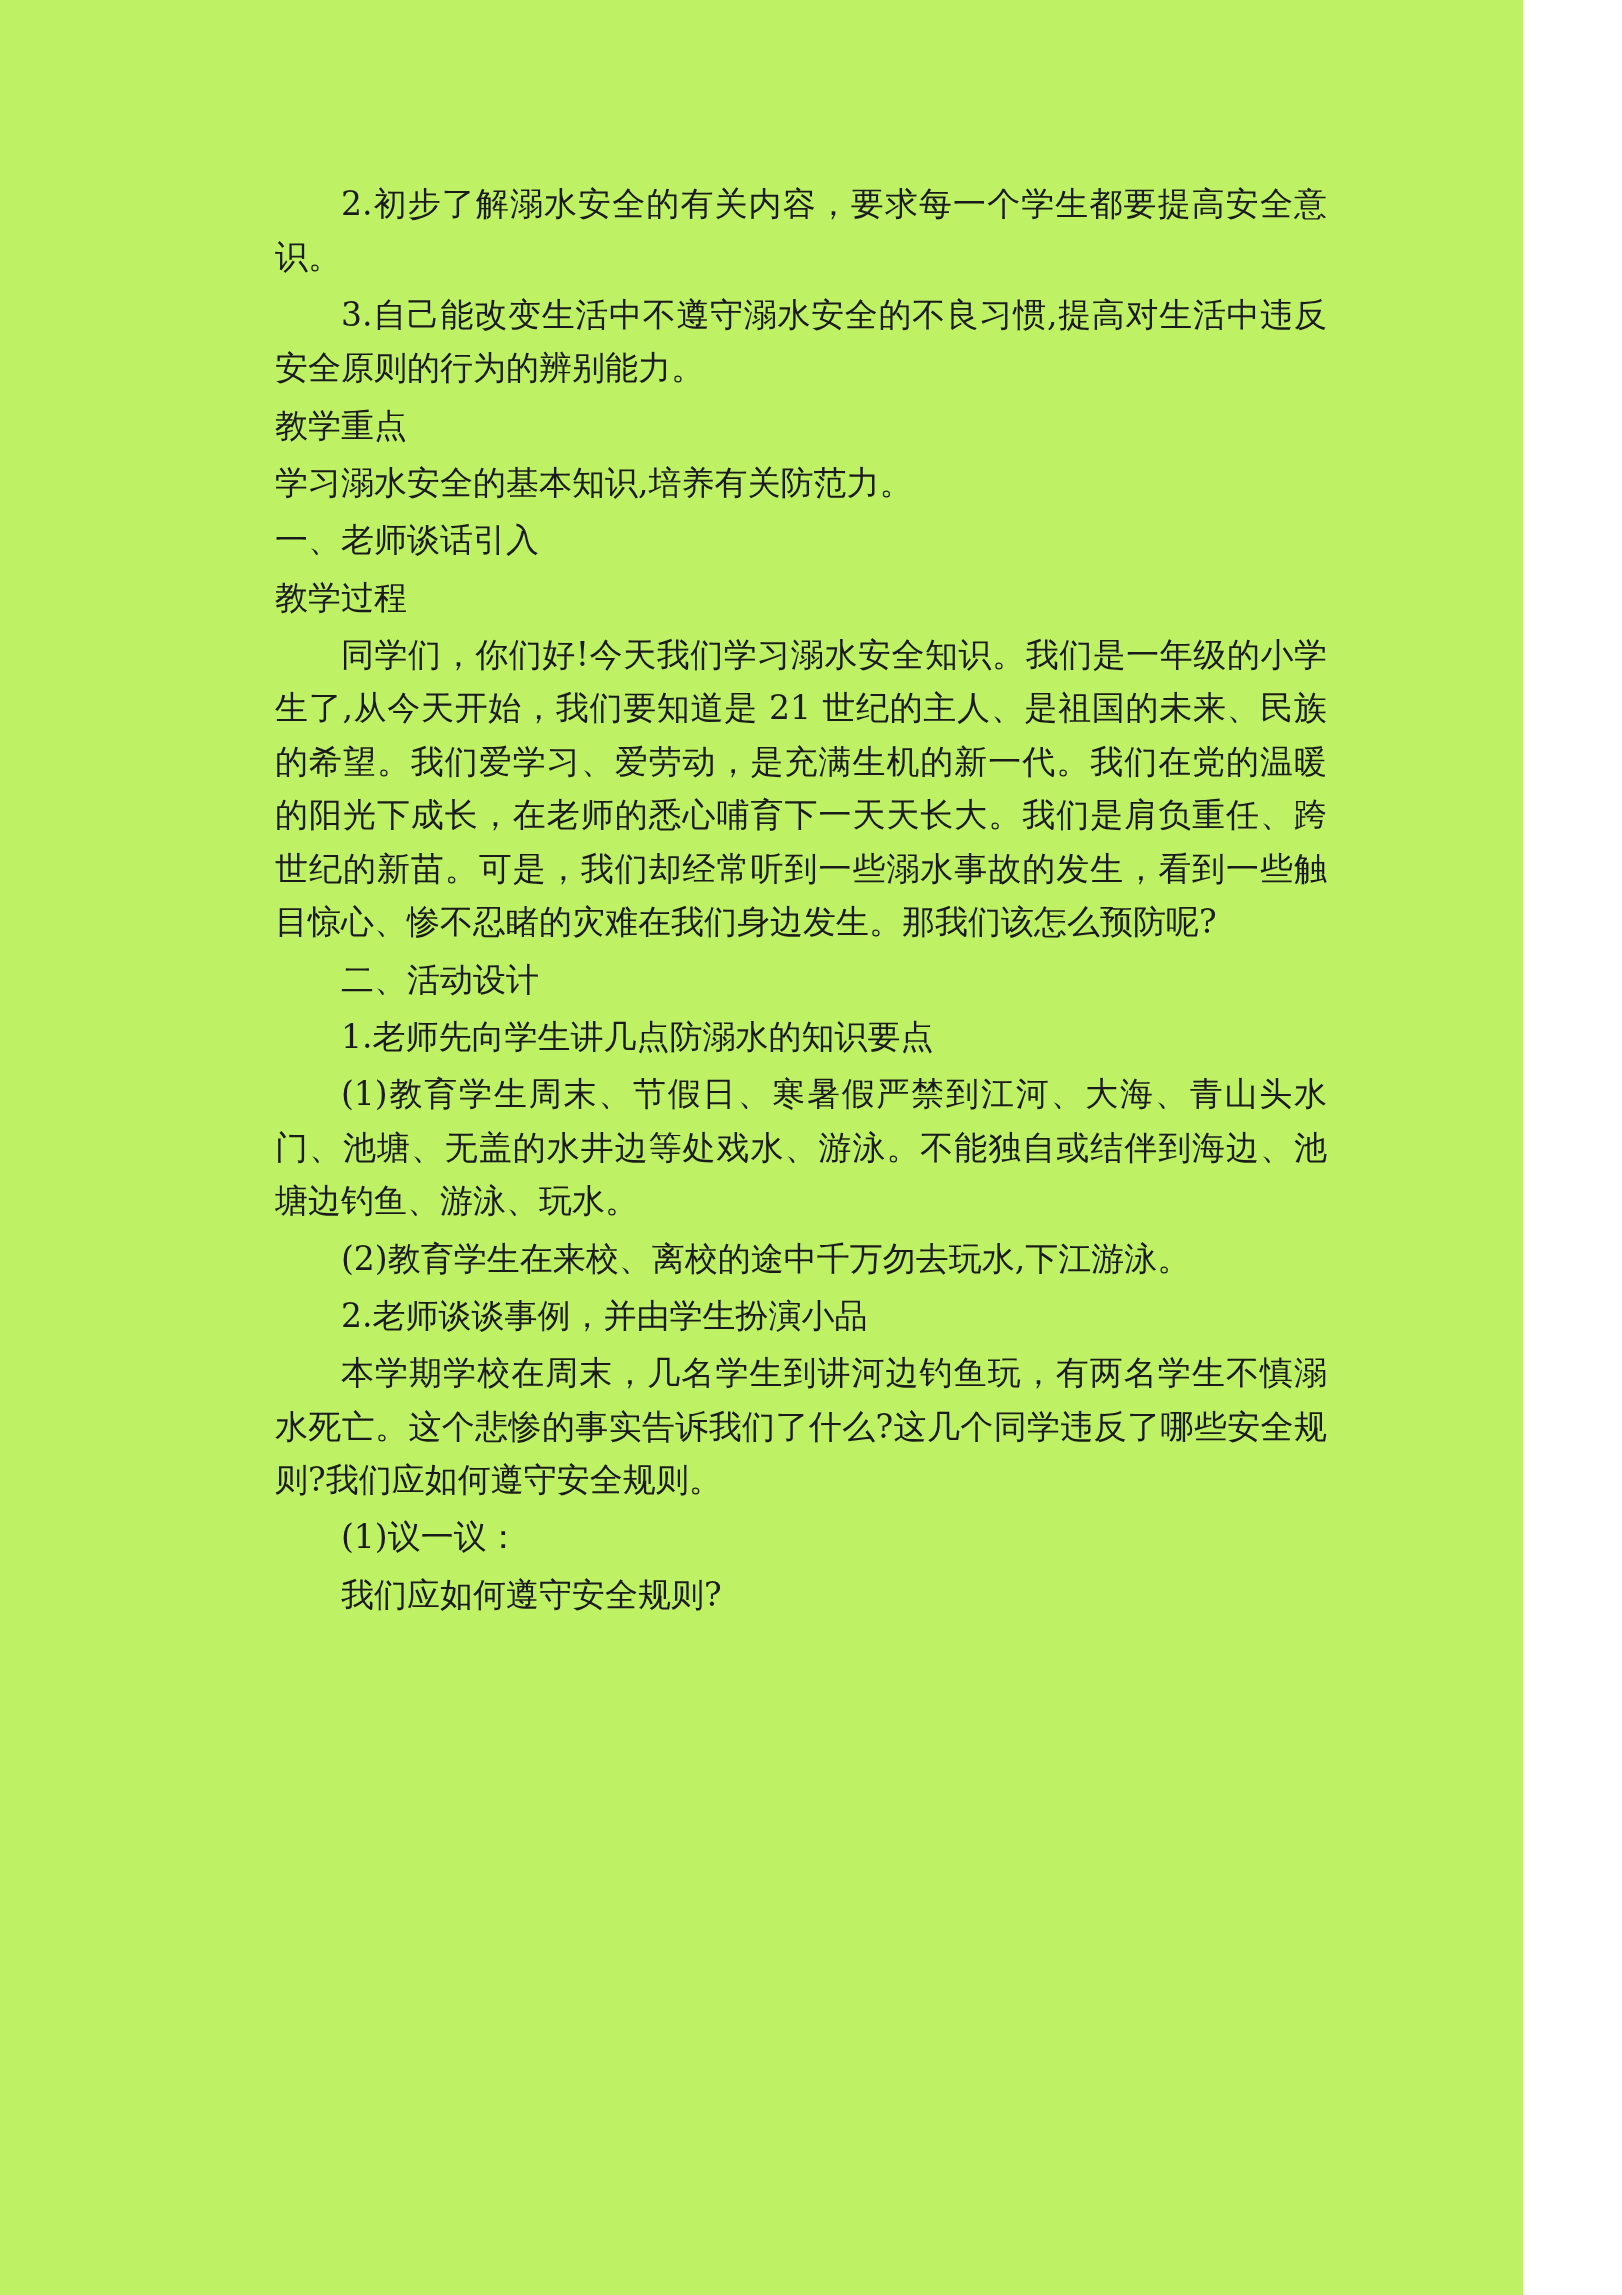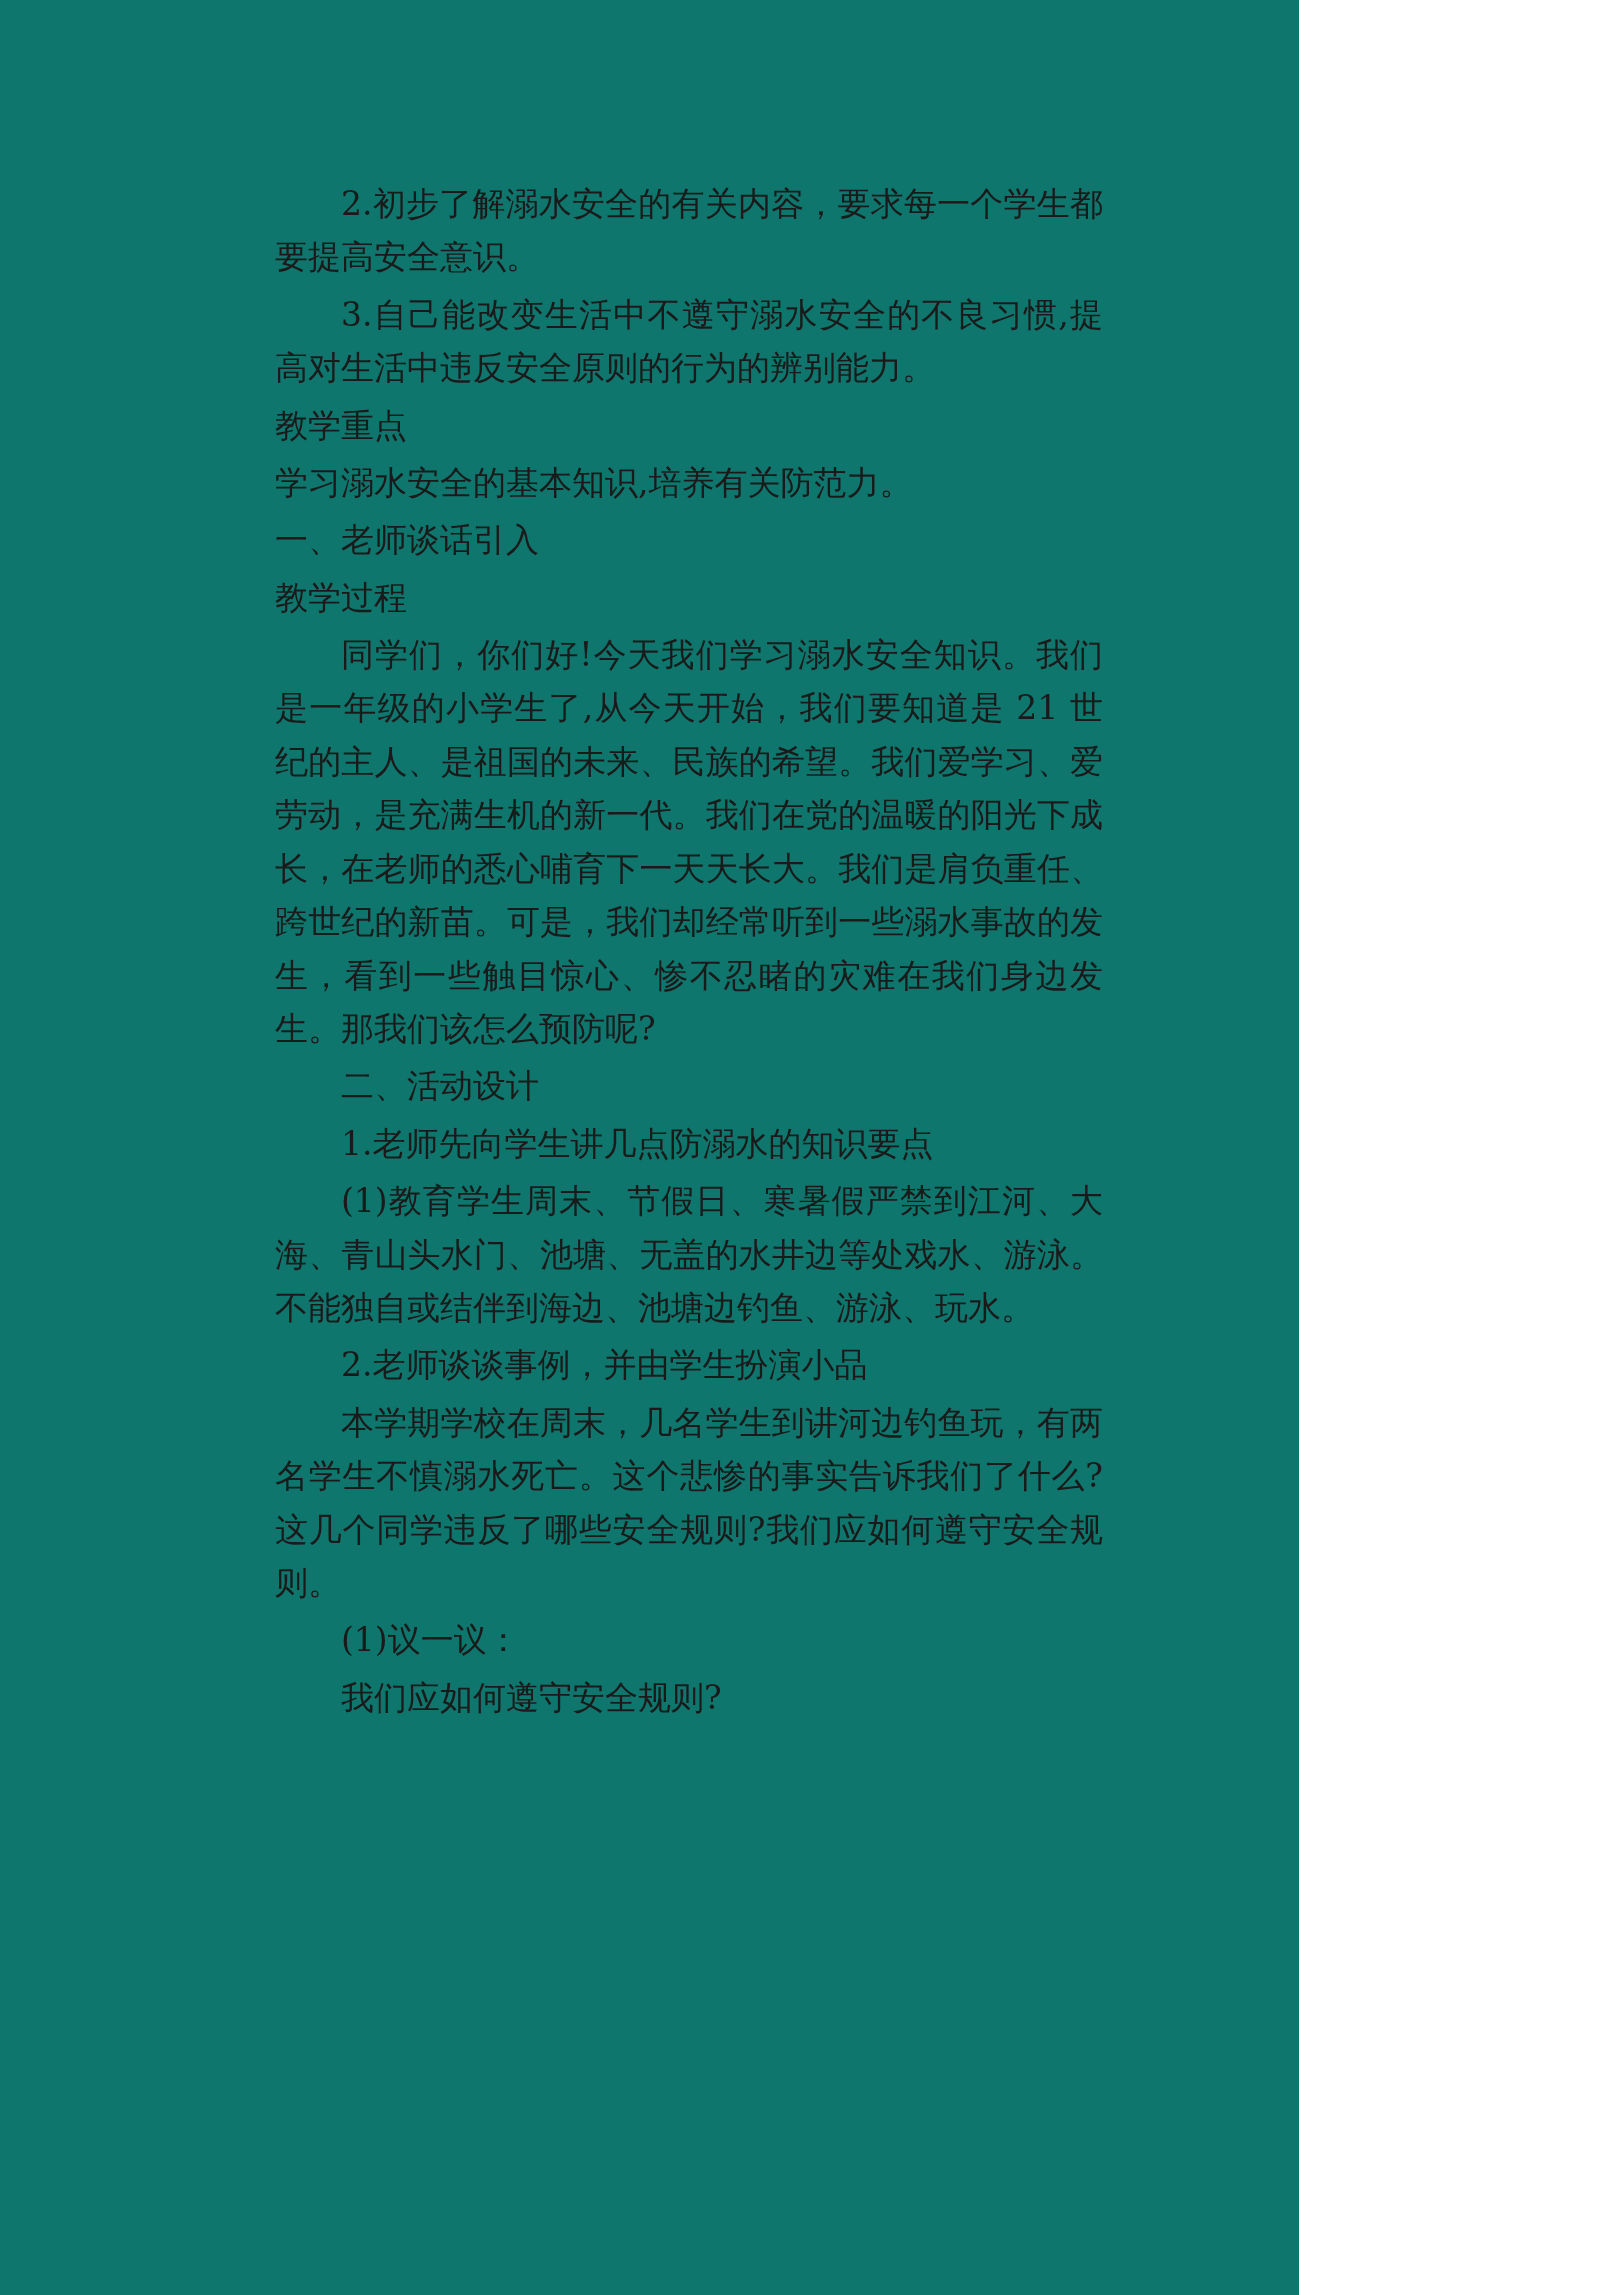--- a/index.html
+++ b/index.html
@@ -9,24 +9,24 @@
   }
   body {
     width: 1623px;
     height: 2295px;
     font-family: "DejaVu Serif", "Liberation Serif", serif;
     color: #1a1a1a;
     overflow: hidden;
   }
   .page {
     box-sizing: border-box;
-    width: 1299px;
+    width: 1523px;
     height: 2295px;
     padding: 177px 196px 131px 275px;
-    background: #0f766e;
+    background: #bef264;
   }
   .doc {
     font-size: 33px;
     line-height: 1.62;
     text-align: justify;
     text-justify: inter-ideograph;
   }
   .para {
     margin: 0 0 3.9px 0;
     text-indent: 2em;
@@ -45,20 +45,21 @@
     <p class="para">2.初步了解溺水安全的有关内容，要求每一个学生都要提高安全意识。</p>
     <p class="para">3.自己能改变生活中不遵守溺水安全的不良习惯,提高对生活中违反安全原则的行为的辨别能力。</p>
     <p class="para flush">教学重点</p>
     <p class="para flush">学习溺水安全的基本知识,培养有关防范力。</p>
     <p class="para flush">一、老师谈话引入</p>
     <p class="para flush">教学过程</p>
     <p class="para">同学们，你们好!今天我们学习溺水安全知识。我们是一年级的小学生了,从今天开始，我们要知道是 21 世纪的主人、是祖国的未来、民族的希望。我们爱学习、爱劳动，是充满生机的新一代。我们在党的温暖的阳光下成长，在老师的悉心哺育下一天天长大。我们是肩负重任、跨世纪的新苗。可是，我们却经常听到一些溺水事故的发生，看到一些触目惊心、惨不忍睹的灾难在我们身边发生。那我们该怎么预防呢?</p>
     <p class="para">二、活动设计</p>
     <p class="para">1.老师先向学生讲几点防溺水的知识要点</p>
     <p class="para">(1)教育学生周末、节假日、寒暑假严禁到江河、大海、青山头水门、池塘、无盖的水井边等处戏水、游泳。不能独自或结伴到海边、池塘边钓鱼、游泳、玩水。</p>
+    <p class="para">(2)教育学生在来校、离校的途中千万勿去玩水,下江游泳。</p>
     <p class="para">2.老师谈谈事例，并由学生扮演小品</p>
     <p class="para">本学期学校在周末，几名学生到讲河边钓鱼玩，有两名学生不慎溺水死亡。这个悲惨的事实告诉我们了什么?这几个同学违反了哪些安全规则?我们应如何遵守安全规则。</p>
     <p class="para">(1)议一议：</p>
     <p class="para">我们应如何遵守安全规则?</p>
 
   </div>
 </div>
 
 
 </body></html>

